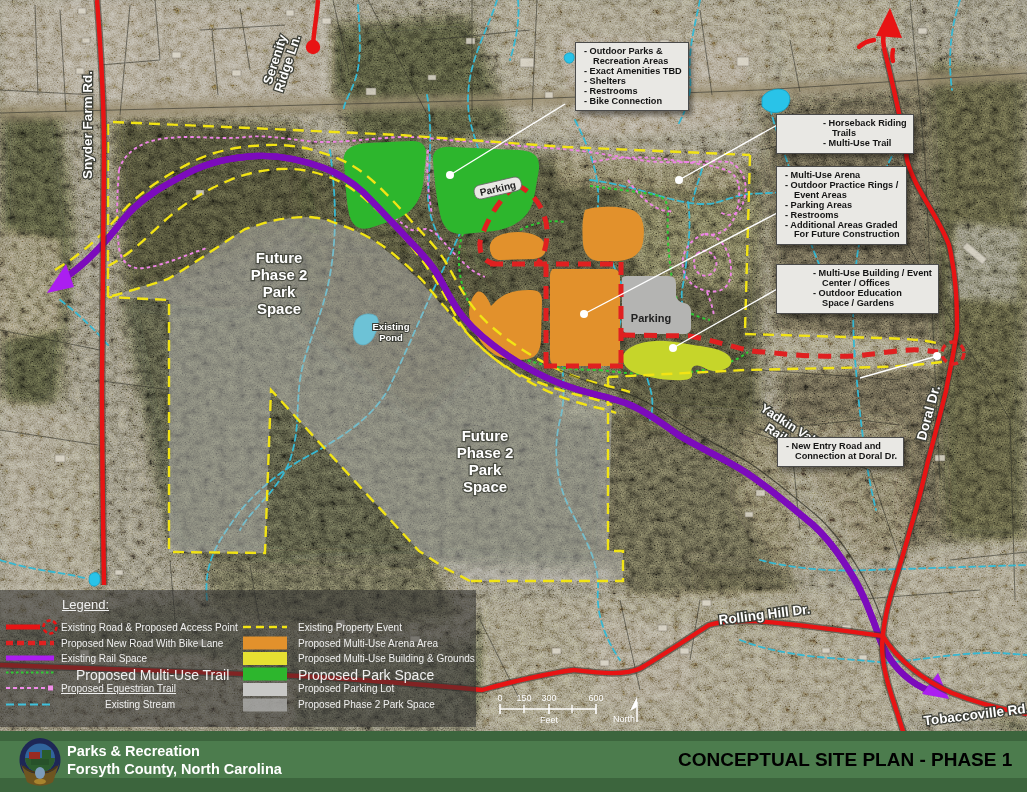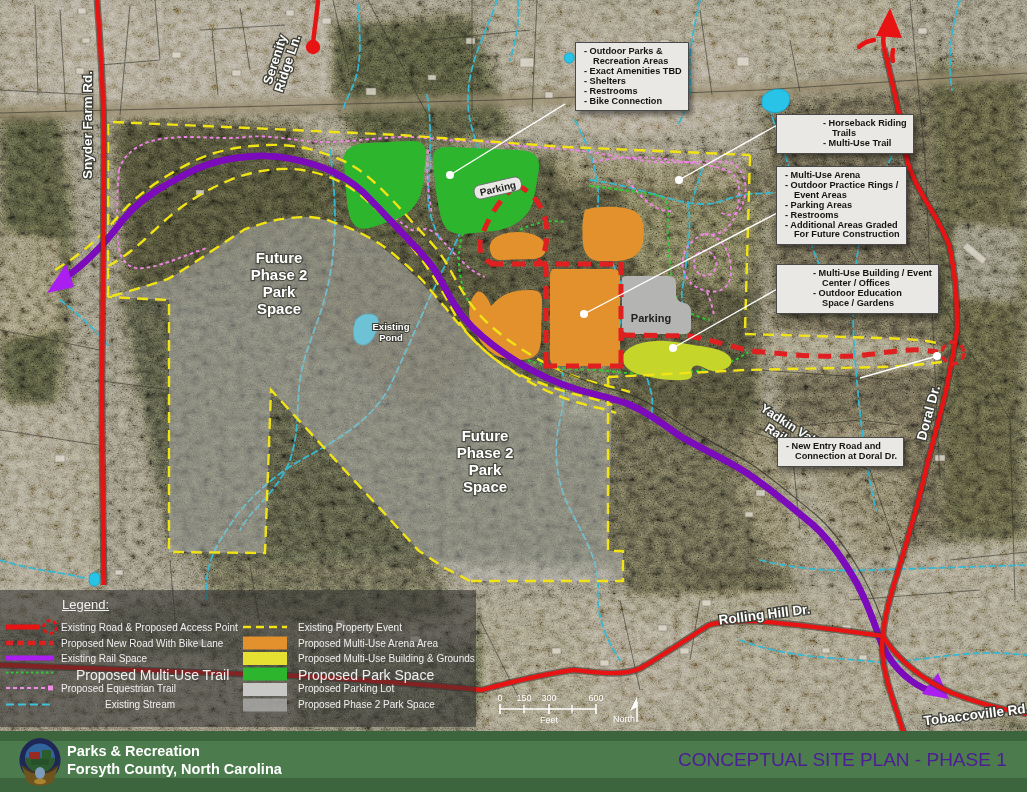--- a/index.html
+++ b/index.html
@@ -385,21 +385,21 @@
     <rect x="243" y="46.5" width="44" height="13" fill="#e2912c"></rect>
     <rect x="243" y="62" width="44" height="13" fill="#e6e032"></rect>
     <rect x="243" y="77.5" width="44" height="13" fill="#2db62d"></rect>
     <rect x="243" y="93" width="44" height="13" fill="#c8c8c6"></rect>
     <rect x="243" y="108.5" width="44" height="13" fill="#b2b2b0" opacity="0.75"></rect>
   </svg>
   <div style="position:absolute;left:61px;top:31.5px;font-size:10px;white-space:nowrap;">Existing Road &amp; Proposed Access Point</div>
   <div style="position:absolute;left:61px;top:47.5px;font-size:10px;white-space:nowrap;">Proposed New Road With Bike Lane</div>
   <div style="position:absolute;left:61px;top:62.5px;font-size:10px;white-space:nowrap;">Existing Rail Space</div>
   <div style="position:absolute;left:76px;top:77px;font-size:14px;white-space:nowrap;">Proposed Multi-Use Trail</div>
-  <div style="position:absolute;left:61px;top:92.5px;font-size:10px;white-space:nowrap;">Proposed Equestrian Trail</div>
+  <div style="position:absolute;left:61px;top:92.5px;font-size:10px;white-space:nowrap;text-decoration:underline;">Proposed Equestrian Trail</div>
   <div style="position:absolute;left:61px;top:109px;font-size:10px;white-space:nowrap;padding-left:44px;">Existing Stream</div>
   <div style="position:absolute;left:298px;top:31.5px;font-size:10px;white-space:nowrap;">Existing Property Event</div>
   <div style="position:absolute;left:298px;top:47.5px;font-size:10px;white-space:nowrap;">Proposed Multi-Use Arena Area</div>
   <div style="position:absolute;left:298px;top:62.5px;font-size:10px;white-space:nowrap;">Proposed Multi-Use Building &amp; Grounds</div>
   <div style="position:absolute;left:298px;top:77px;font-size:14px;white-space:nowrap;">Proposed Park Space</div>
   <div style="position:absolute;left:298px;top:92.5px;font-size:10px;white-space:nowrap;">Proposed Parking Lot</div>
   <div style="position:absolute;left:298px;top:109px;font-size:10px;white-space:nowrap;">Proposed Phase 2 Park Space</div>
 </div>
 
 <div id="footer"></div>
@@ -410,14 +410,14 @@
   <path d="M8,21 a15,14.5 0 0 0 30,0 z" fill="#2c5c2e"></path>
   <rect x="12" y="15" width="11" height="7" fill="#992a22"></rect>
   <rect x="25" y="13" width="9" height="9" fill="#2a5c2c"></rect>
   <path d="M14,22 h18 v6 h-18 z" fill="#27512a"></path>
   <path d="M4,27 C10,40 36,40 42,27 L36,45 C28,50 18,50 10,45 Z" fill="#6e5520"></path>
   <path d="M6,29 C14,38 32,38 40,29" stroke="#4a3812" stroke-width="1.5" fill="none"></path>
   <ellipse cx="23" cy="36" rx="5" ry="6" fill="#7d9cba"></ellipse>
   <ellipse cx="23" cy="44.5" rx="6" ry="2.8" fill="#a8842e"></ellipse>
 </svg>
 <div style="position:absolute;left:67px;top:742px;color:#fff;font-weight:bold;font-size:14.5px;line-height:18px;">Parks &amp; Recreation<br>Forsyth County, North Carolina</div>
-<div style="position:absolute;left:678px;top:749px;color:#4c1d95;font-weight:normal;font-size:19px;white-space:nowrap;">CONCEPTUAL SITE PLAN - PHASE 1</div>
+<div style="position:absolute;left:678px;top:749px;color:#000000;font-weight:bold;font-size:19px;white-space:nowrap;">CONCEPTUAL SITE PLAN - PHASE 1</div>
 </div>
 
 </body></html>

